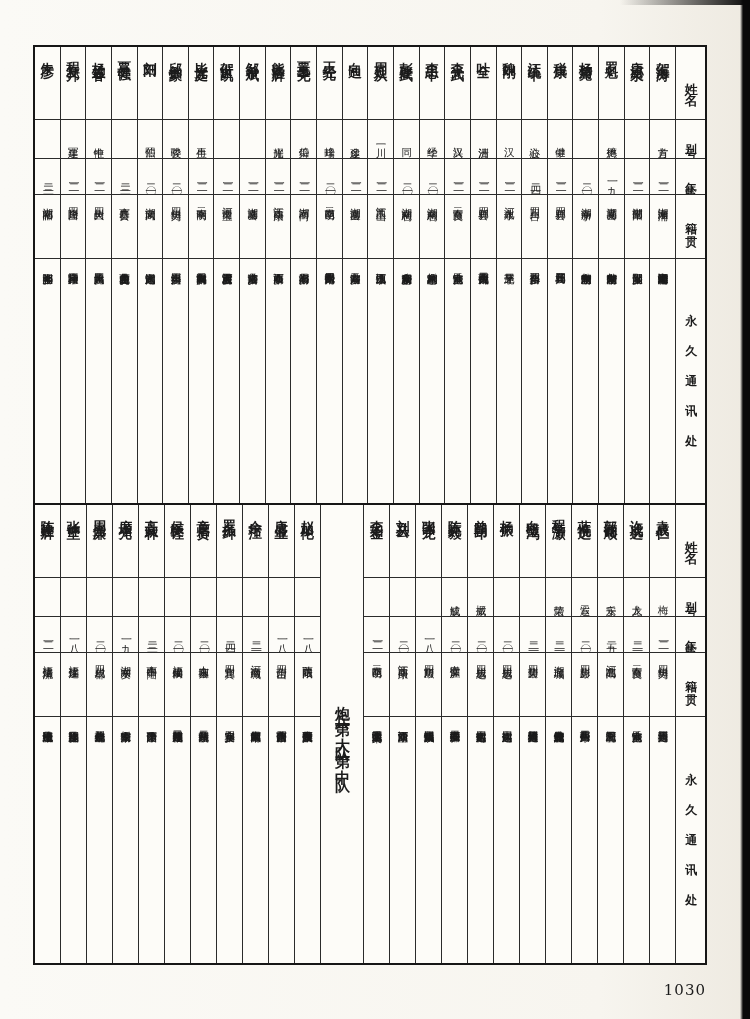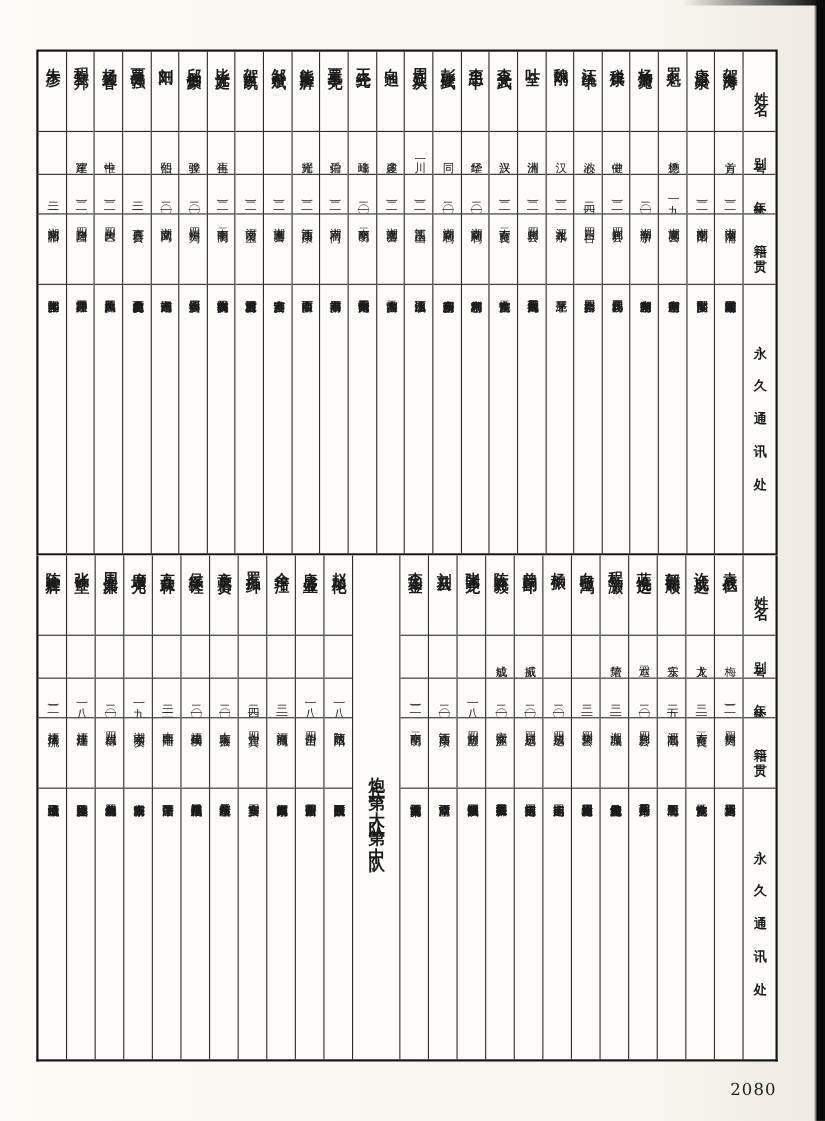--- a/index.html
+++ b/index.html
@@ -946,18 +946,18 @@
             <span>福建清流</span>
           </div>
           <div class="cell address">
             <span>福建清流城中正路十号</span>
           </div>
         </div>
       </div>
 
   </div>
 
-  <div class="page-number">2080</div>
+  <div class="page-number">1030</div>
 
   <div class="scan-edge"></div>
   <div class="scan-edge-top"></div>
 
 </div>
 
 </body></html>

